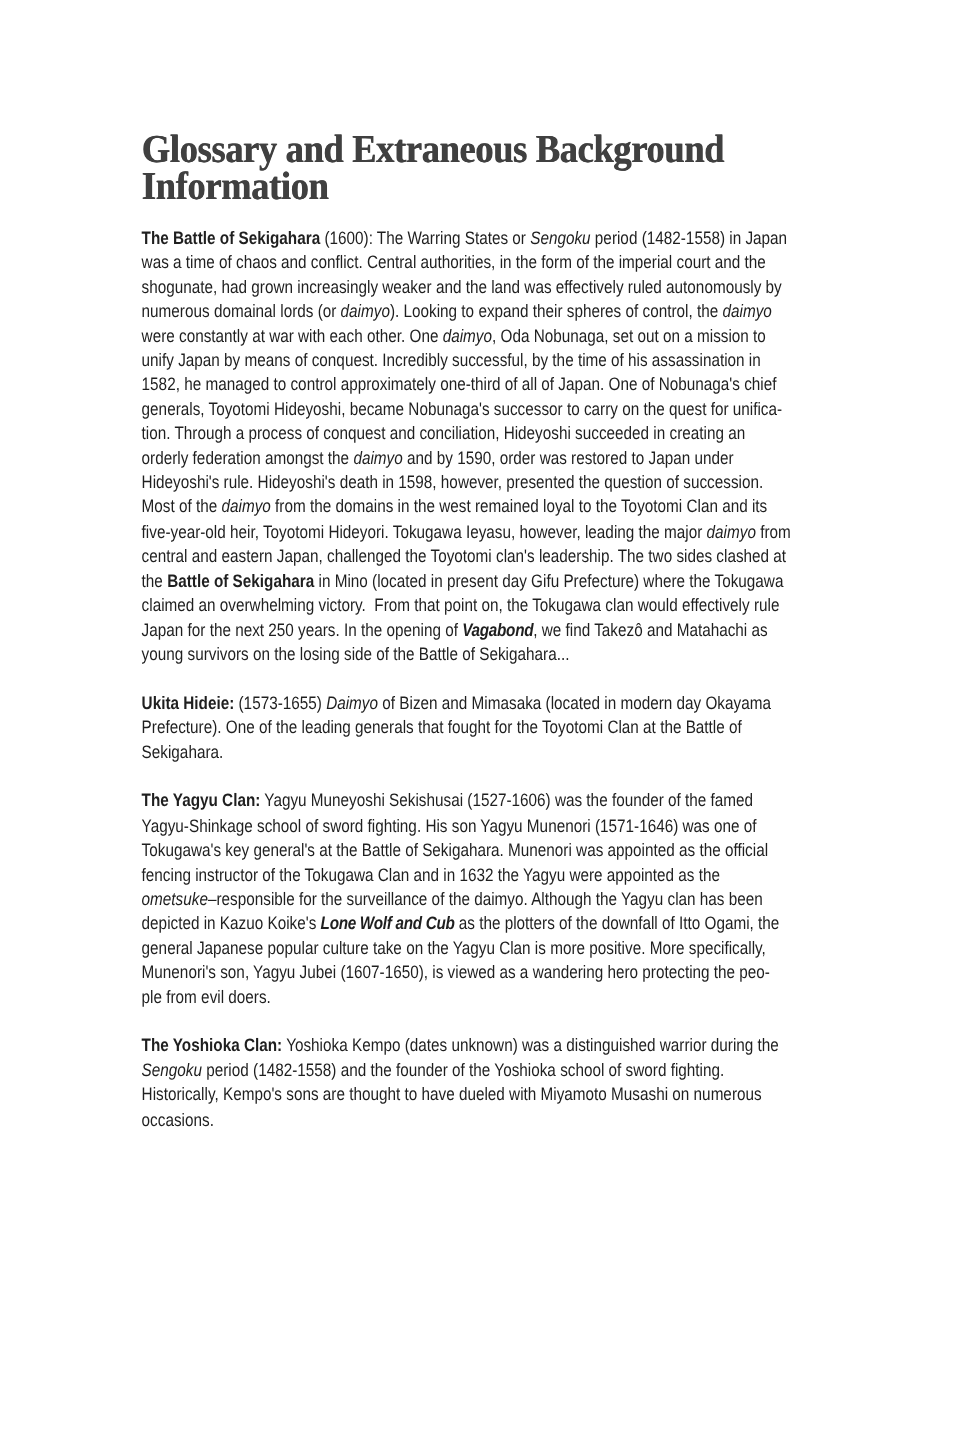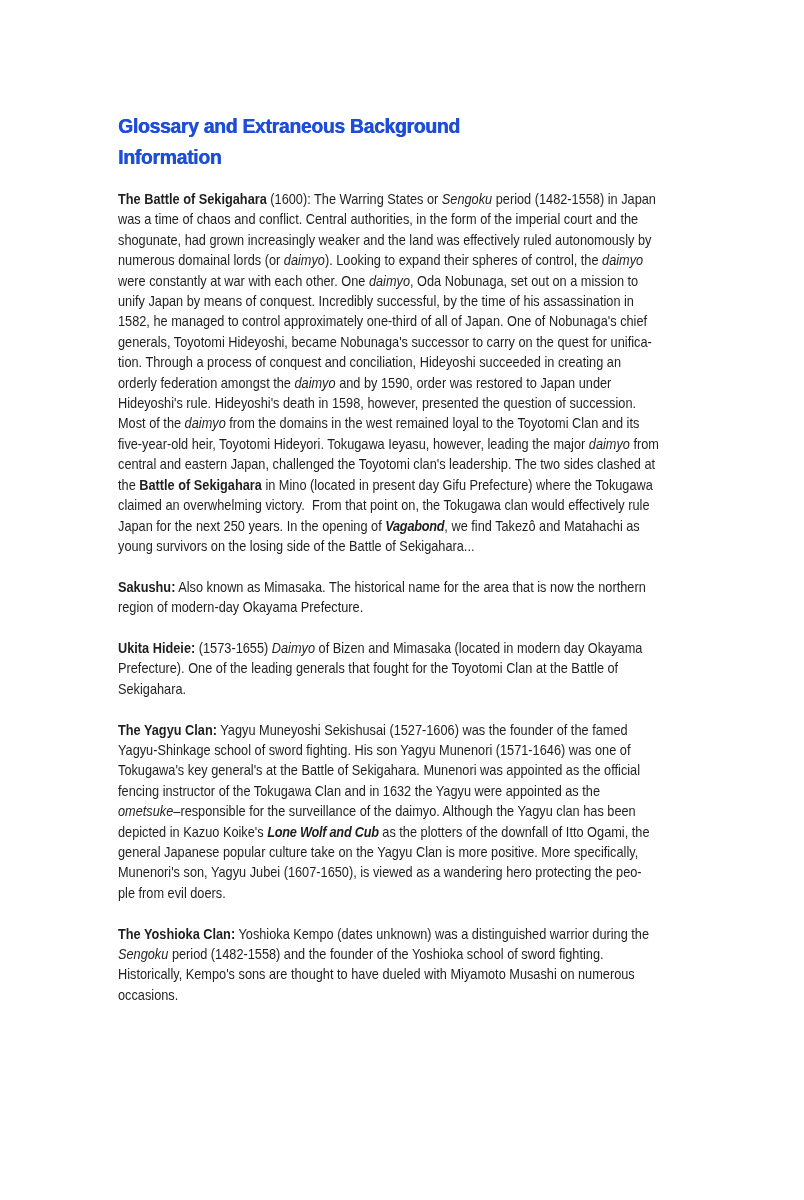--- a/index.html
+++ b/index.html
@@ -16,24 +16,25 @@
   }
   .sheet {
     position: absolute;
     left: 118px;
     top: 110px;
     width: 600px;
     color: #1d1d1d;
   }
   .title {
     margin: 0 0 17px 0;
-    font-size: 21px;
+    font-size: 33px;
     line-height: 31px;
     font-weight: bold;
-    color: #1d4ed8;
+    color: #404040;
+    font-family: Liberation Serif, serif;
   }
   .title .tline {
     display: block;
     white-space: pre;
     transform: scaleX(0.92);
     transform-origin: 0 50%;
     letter-spacing: -0.3px;
     text-shadow: 0.6px 0 0 currentColor;
   }
   .para {
@@ -74,24 +75,20 @@
         <div class="line"><span>Hideyoshi's rule. Hideyoshi's death in 1598, however, presented the question of succession.</span></div>
         <div class="line"><span>Most of the </span><span class="i">daimyo</span><span> from the domains in the west remained loyal to the Toyotomi Clan and its</span></div>
         <div class="line"><span>five-year-old heir, Toyotomi Hideyori. Tokugawa Ieyasu, however, leading the major </span><span class="i">daimyo</span><span> from</span></div>
         <div class="line"><span>central and eastern Japan, challenged the Toyotomi clan's leadership. The two sides clashed at</span></div>
         <div class="line"><span>the </span><span class="b">Battle of Sekigahara</span><span> in Mino (located in present day Gifu Prefecture) where the Tokugawa</span></div>
         <div class="line"><span>claimed an overwhelming victory.  From that point on, the Tokugawa clan would effectively rule</span></div>
         <div class="line"><span>Japan for the next 250 years. In the opening of </span><span class="bi">Vagabond</span><span>, we find Takezô and Matahachi as</span></div>
         <div class="line"><span>young survivors on the losing side of the Battle of Sekigahara...</span></div>
       </div>
       <div class="para">
-        <div class="line"><span class="b">Sakushu:</span><span> Also known as Mimasaka. The historical name for the area that is now the northern</span></div>
-        <div class="line"><span>region of modern-day Okayama Prefecture.</span></div>
-      </div>
-      <div class="para">
         <div class="line"><span class="b">Ukita Hideie:</span><span> (1573-1655) </span><span class="i">Daimyo</span><span> of Bizen and Mimasaka (located in modern day Okayama</span></div>
         <div class="line"><span>Prefecture). One of the leading generals that fought for the Toyotomi Clan at the Battle of</span></div>
         <div class="line"><span>Sekigahara.</span></div>
       </div>
       <div class="para">
         <div class="line"><span class="b">The Yagyu Clan:</span><span> Yagyu Muneyoshi Sekishusai (1527-1606) was the founder of the famed</span></div>
         <div class="line"><span>Yagyu-Shinkage school of sword fighting. His son Yagyu Munenori (1571-1646) was one of</span></div>
         <div class="line"><span>Tokugawa's key general's at the Battle of Sekigahara. Munenori was appointed as the official</span></div>
         <div class="line"><span>fencing instructor of the Tokugawa Clan and in 1632 the Yagyu were appointed as the</span></div>
         <div class="line"><span class="i">ometsuke</span><span>–responsible for the surveillance of the daimyo. Although the Yagyu clan has been</span></div>

